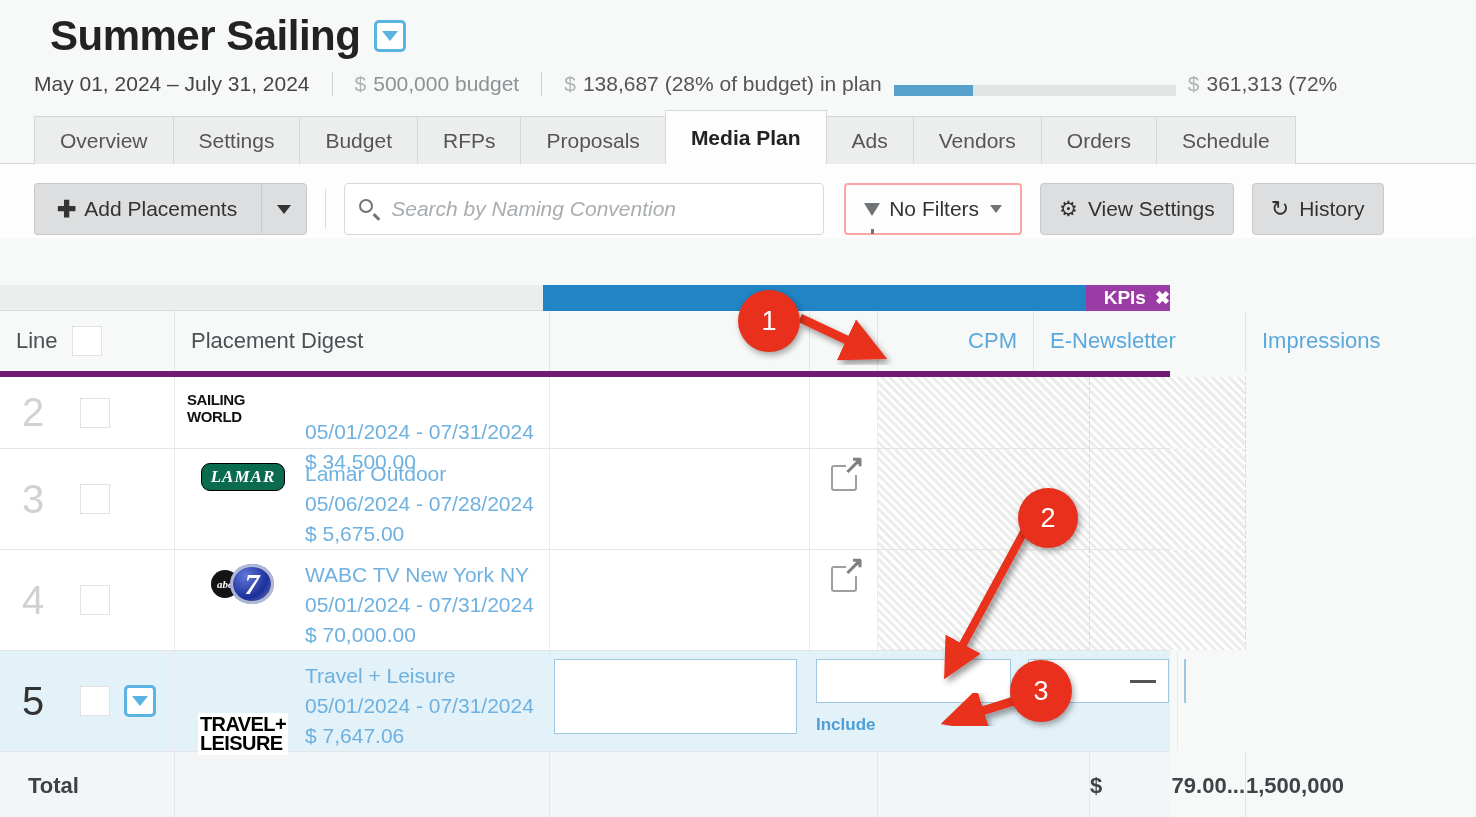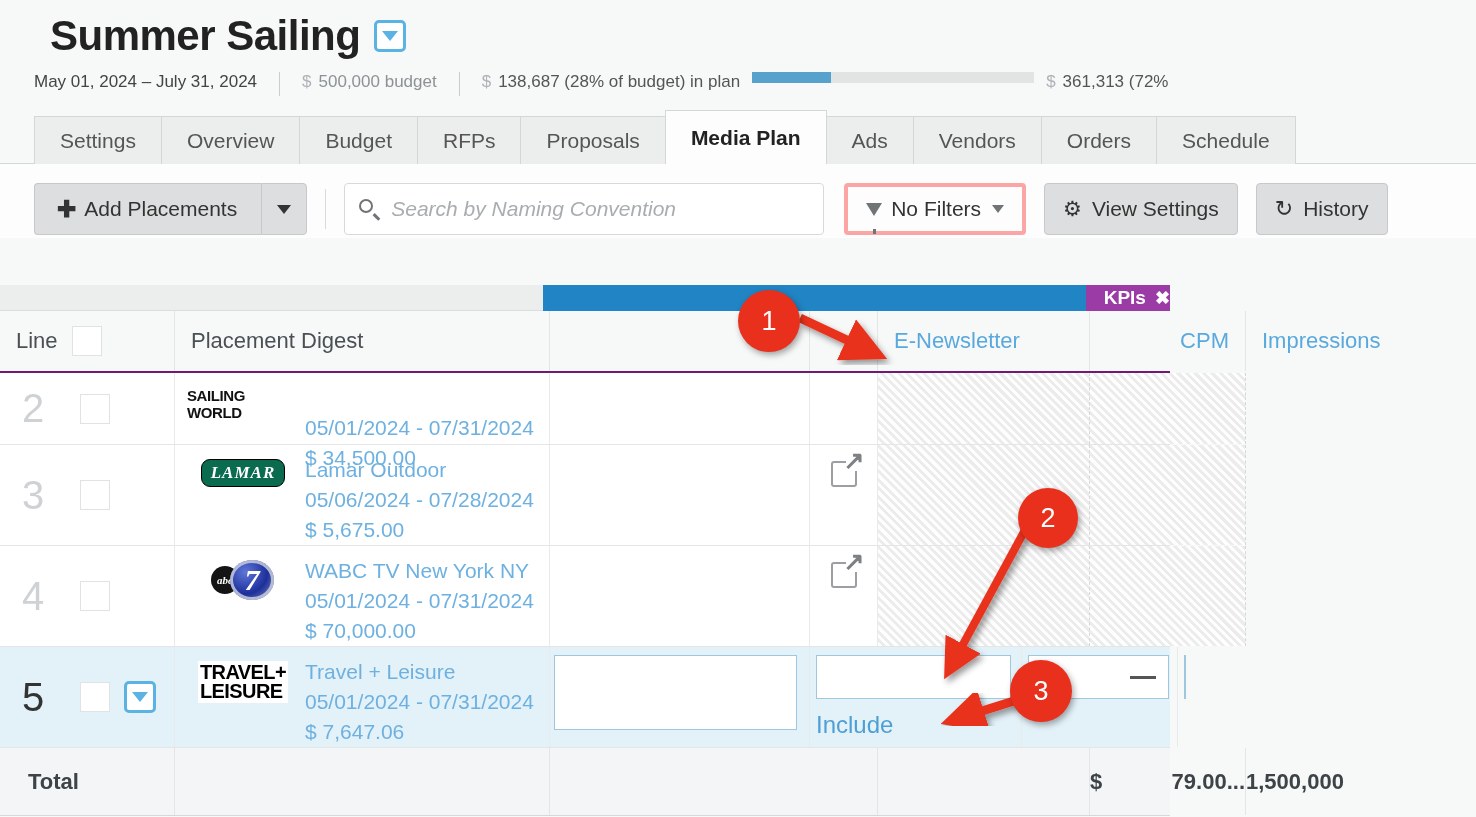--- a/index.html
+++ b/index.html
@@ -17,21 +17,21 @@
   .title-row{display:flex;align-items:center;padding:4px 0 0 50px;}
   .camp-title{font-size:42px;font-weight:bold;color:#222;letter-spacing:-0.5px;line-height:1.05;}
   .title-caret{
     margin-left:14px;width:32px;height:32px;border:3px solid #5bb3e4;border-radius:5px;
     display:flex;align-items:center;justify-content:center;box-sizing:border-box;background:#fff;
   }
   .title-caret i{
     display:block;width:0;height:0;border-left:8px solid transparent;border-right:8px solid transparent;
     border-top:10px solid #5bb3e4;
   }
-  .meta-row{display:flex;align-items:flex-start;padding:14px 0 0 34px;font-size:17px;color:#555;white-space:nowrap;}
+  .meta-row{display:flex;align-items:flex-end;padding:14px 0 0 34px;font-size:21px;color:#555;white-space:nowrap;}
   .meta-dates{color:#444;}
   .msep{display:inline-block;width:1px;height:24px;background:#c9cdd0;margin:0 22px;}
   .dim{color:#aeb3b6;}
   .meta-budget{color:#8d9295;}
   .meta-inplan{color:#555;}
   .bar{display:inline-block;width:282px;height:11px;background:#e2e3e3;margin:0 12px;position:relative;vertical-align:middle;}
   .bar > span{display:block;height:100%;background:#56a2cc;}
 
   
   .tabs{display:flex;align-items:flex-end;padding:16px 0 0 34px;height:52px;box-sizing:content-box;position:relative;}
@@ -58,36 +58,36 @@
   .caret-dn{width:0;height:0;border-left:7px solid transparent;border-right:7px solid transparent;border-top:9px solid #333;}
   .tsep{width:1px;height:40px;background:#d8dadb;margin:0 18px;}
   .search{
     width:480px;height:52px;border:1px solid #d7d9da;border-radius:4px;background:#fff;
     display:flex;align-items:center;padding:0 14px;box-sizing:border-box;
   }
   .search .ph{font-size:21px;color:#a9adb0;font-style:italic;margin-left:12px;}
   .mag{position:relative;width:20px;height:20px;flex:0 0 20px;}
   .mag i{position:absolute;width:14px;height:14px;border:2.6px solid #6f7477;border-radius:50%;top:0;left:0;box-sizing:border-box;}
   .mag b{position:absolute;width:2.8px;height:8px;background:#6f7477;transform:rotate(-45deg);bottom:-2px;right:1px;}
-  .btn-plain{background:#fdfdfd;border:4px solid #fca5a5;padding:0 18px;}
+  .btn-plain{background:#fdfdfd;border:2px solid #fca5a5;padding:0 18px;}
   .btn-grey{background:#dddedf;border:1px solid #c6c8c9;padding:0 18px;}
   .funnel{width:0;height:0;border-left:8px solid transparent;border-right:8px solid transparent;border-top:13px solid #6f7477;margin-right:9px;position:relative;}
   .funnel:after{content:"";position:absolute;left:-1.5px;top:13px;width:3px;height:5px;background:#6f7477;}
   .gear{margin-right:10px;font-size:21px;color:#333;}
   .hist{margin-right:10px;font-size:22px;color:#333;}
 
   
   .grid{position:absolute;left:0;top:285px;width:1170px;}
   .band{display:flex;height:26px;}
   .band-corner{width:550px;background:#eceded;border-bottom:1px solid #dadcdd;box-sizing:border-box;}
   .band-blue{width:550px;background:#2184c4;}
   .band-purple{flex:1;background:#9b3ba6;color:#fff;font-size:19px;font-weight:bold;display:flex;align-items:center;padding-left:18px;box-sizing:border-box;}
   .band-purple .x{margin-left:9px;font-size:18px;}
 
-  .hdr{display:flex;height:60px;background:#f7f8f8;border-bottom:2px solid #701a75;}
+  .hdr{display:flex;height:60px;background:#f7f8f8;border-bottom:6px solid #701a75;}
   .hcell{display:flex;align-items:center;font-size:22px;color:#4a5054;box-sizing:border-box;border-right:1px solid #e3e5e6;padding:0 16px;}
   .hcell.link{color:#5aa9dd;}
   .hcell.right{justify-content:flex-end;}
 
   .c-line{width:175px;flex:0 0 175px;}
   .c-digest{width:375px;flex:0 0 375px;}
   .c-blank{width:260px;flex:0 0 260px;}
   .c-copy{width:68px;flex:0 0 68px;}
   .c-news{width:212px;flex:0 0 212px;}
   .c-cpm{width:156px;flex:0 0 156px;}
@@ -123,31 +123,31 @@
   .extlink:before{
     content:"";position:absolute;right:-8px;top:-9px;width:17px;height:17px;background:#fff;
   }
   .extlink:after{
     content:"\2197";position:absolute;right:-10px;top:-15px;font-size:25px;color:#7d8184;line-height:1;font-weight:bold;
   }
   .copybtn{
     background:#c3c5c6;color:#6b7073;font-size:20px;border-radius:4px;padding:3px 9px;
   }
   .editbox{background:#fff;border:1px solid #9fc8de;box-sizing:border-box;}
-  .include{color:#4d9fd6;font-size:24px;font-weight:normal;}
+  .include{color:#4d9fd6;font-size:17px;font-weight:bold;}
   .dash{display:inline-block;width:26px;height:3px;background:#555;}
 
   .totrow{display:flex;background:#f4f5f6;height:67px;border-bottom:1px solid #d6d9da;}
   .totcell{box-sizing:border-box;border-right:1px solid #e3e5e6;display:flex;align-items:center;font-size:22px;font-weight:bold;color:#3d4347;padding:0 0;}
   .totcell.right{justify-content:center;}
 
   
   .logo-sailing{font:bold 15px "Liberation Sans",sans-serif;letter-spacing:-0.4px;color:#111;}
   .logo-lamar{background:#0b6b4f;color:#fff;font:italic bold 17px "Liberation Serif",serif;padding:3px 9px;border-radius:9px;letter-spacing:1px;border:1px solid #000;}
-  .logo-tl{background:#fff;color:#000;font:bold 20px/0.95 "Liberation Sans",sans-serif;letter-spacing:-0.6px;text-align:left;padding:2px 2px;}
+  .logo-tl{background:#fff;color:#000;font:bold 20px/0.95 "Liberation Sans",sans-serif;letter-spacing:-0.6px;text-align:left;padding:2px 2px;margin-top:48px;}
   .abc7{position:relative;width:64px;height:40px;}
   .abc7 .disc{position:absolute;left:0;top:6px;width:28px;height:28px;border-radius:50%;background:#141414;color:#fff;font:italic bold 11px/28px "Liberation Serif",serif;text-align:center;}
   .abc7 .seven{
     position:absolute;left:19px;top:0;width:44px;height:40px;border-radius:50%;
     background:radial-gradient(circle at 35% 30%, #5f77d8 0%, #1d2f9b 55%, #8f99b8 100%);
     color:#fff;font:italic bold 30px/40px "Liberation Serif",serif;text-align:center;
     box-shadow:inset 0 0 0 3px rgba(200,205,220,.85);
   }
   .badge{
     position:absolute;border-radius:50%;background:#e8301c;color:#fff;
@@ -178,22 +178,22 @@
       <span class="meta-inplan" style="margin-left:7px">138,687 (28% of budget) in plan</span>
       <span class="bar">
           <span id="barfill" style="width: 28%;"></span>
         </span>
       <span class="dim">$</span>
       <span class="meta-inplan" style="margin-left:7px">361,313 (72%</span>
     </div>
   </div>
 
   <div class="tabs" id="tabs">
+      <div class="tab">Overview</div>
       <div class="tab">Settings</div>
-      <div class="tab">Overview</div>
       <div class="tab">Budget</div>
       <div class="tab">RFPs</div>
       <div class="tab">Proposals</div>
       <div class="tab active">Media Plan</div>
       <div class="tab">Ads</div>
       <div class="tab">Vendors</div>
       <div class="tab">Orders</div>
       <div class="tab">Schedule</div>
     </div>
 
@@ -244,25 +244,25 @@
     <div class="hdr">
       <div class="hcell c-line">
         <span>Line</span>
         <span class="chk"></span>
       </div>
       <div class="hcell c-digest">
         <span>Placement Digest</span>
       </div>
       <div class="hcell c-blank"></div>
       <div class="hcell c-copy"></div>
+      <div class="hcell c-cpm link right">
+        <span>CPM</span>
+      </div>
       <div class="hcell c-news link">
         <span>E-Newsletter</span>
-      </div>
-      <div class="hcell c-cpm link right">
-        <span>CPM</span>
       </div>
       <div class="hcell c-imp link right" style="border-right:none">
         <span>Impressions</span>
       </div>
     </div>
 
     <div id="rows">
         <div class="row" style="height: 72px;">
           <div class="cell c-line linecell">
             <span class="linenum">2</span>

